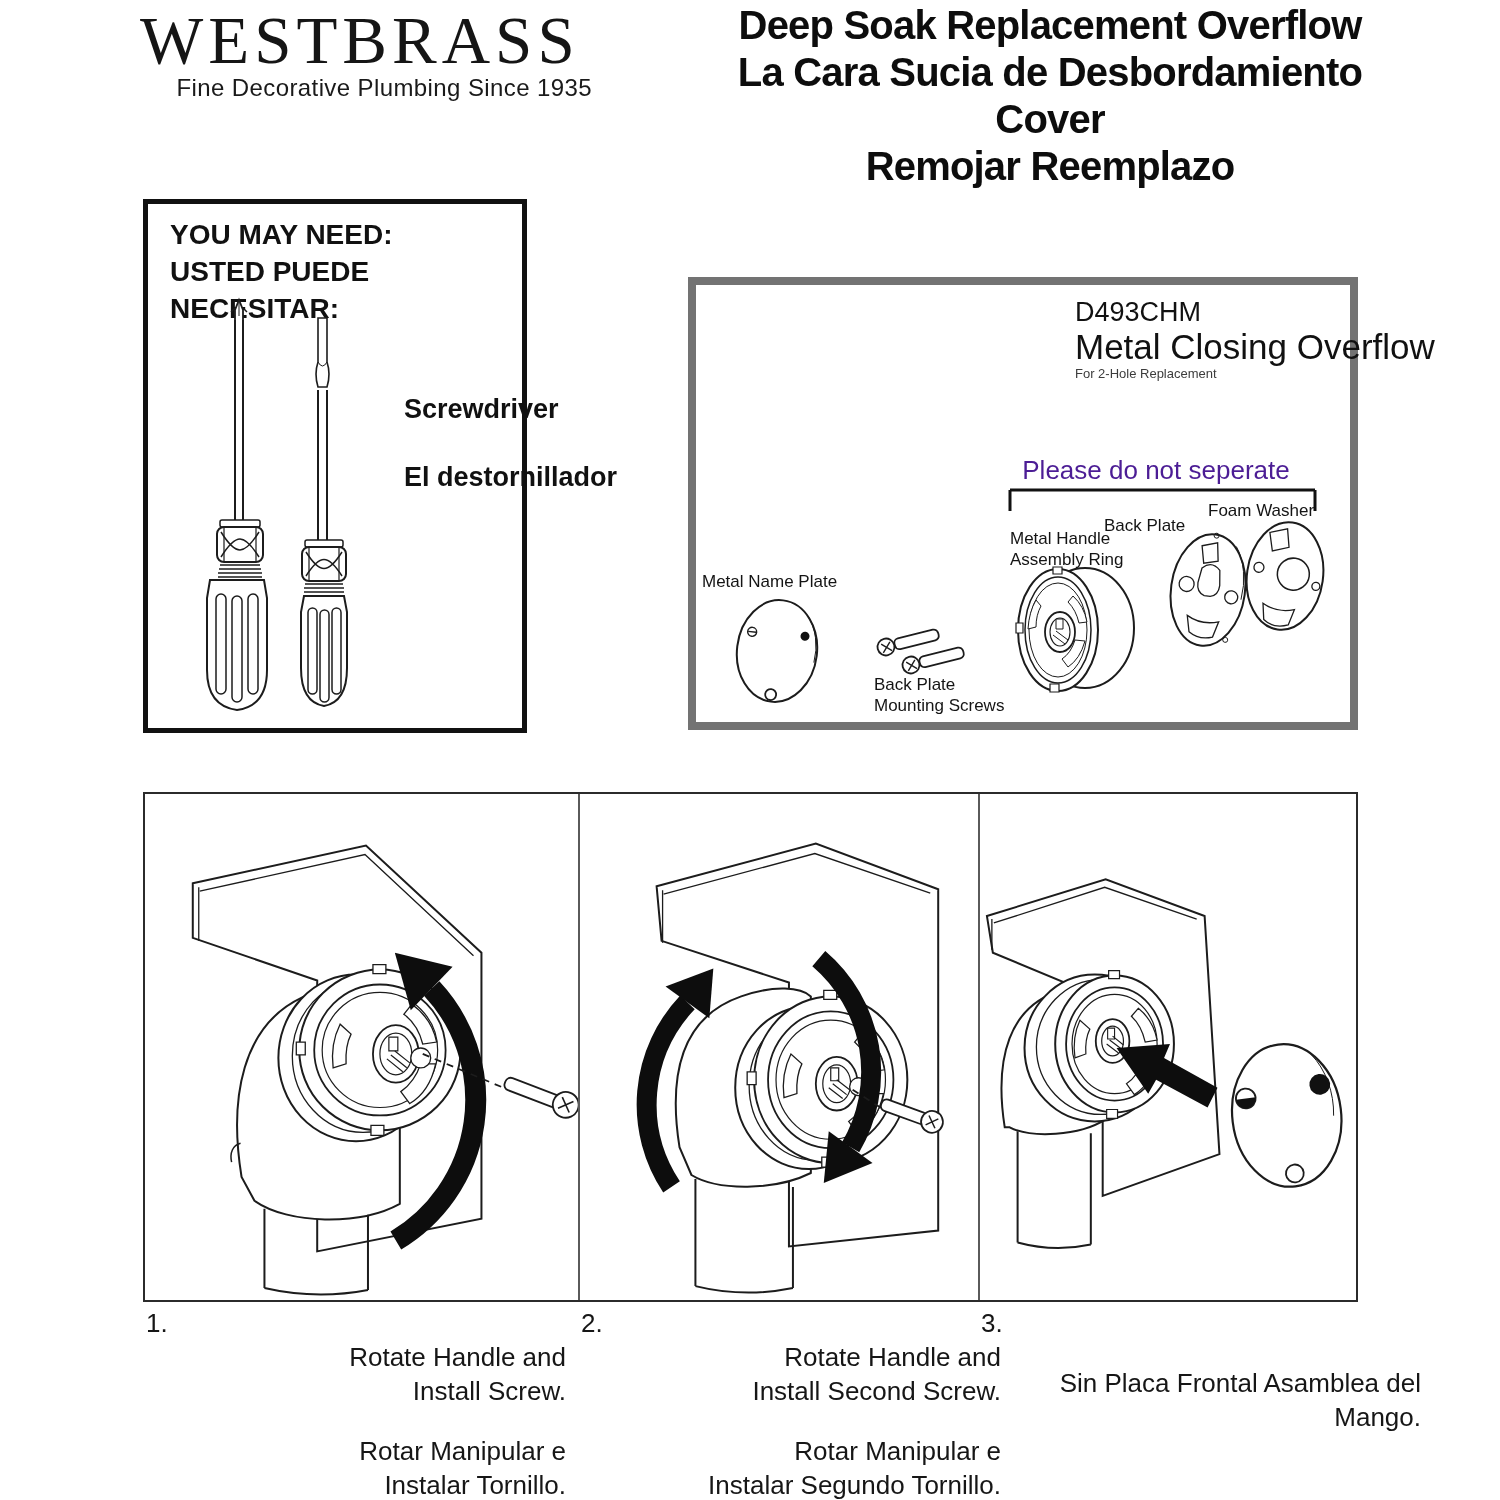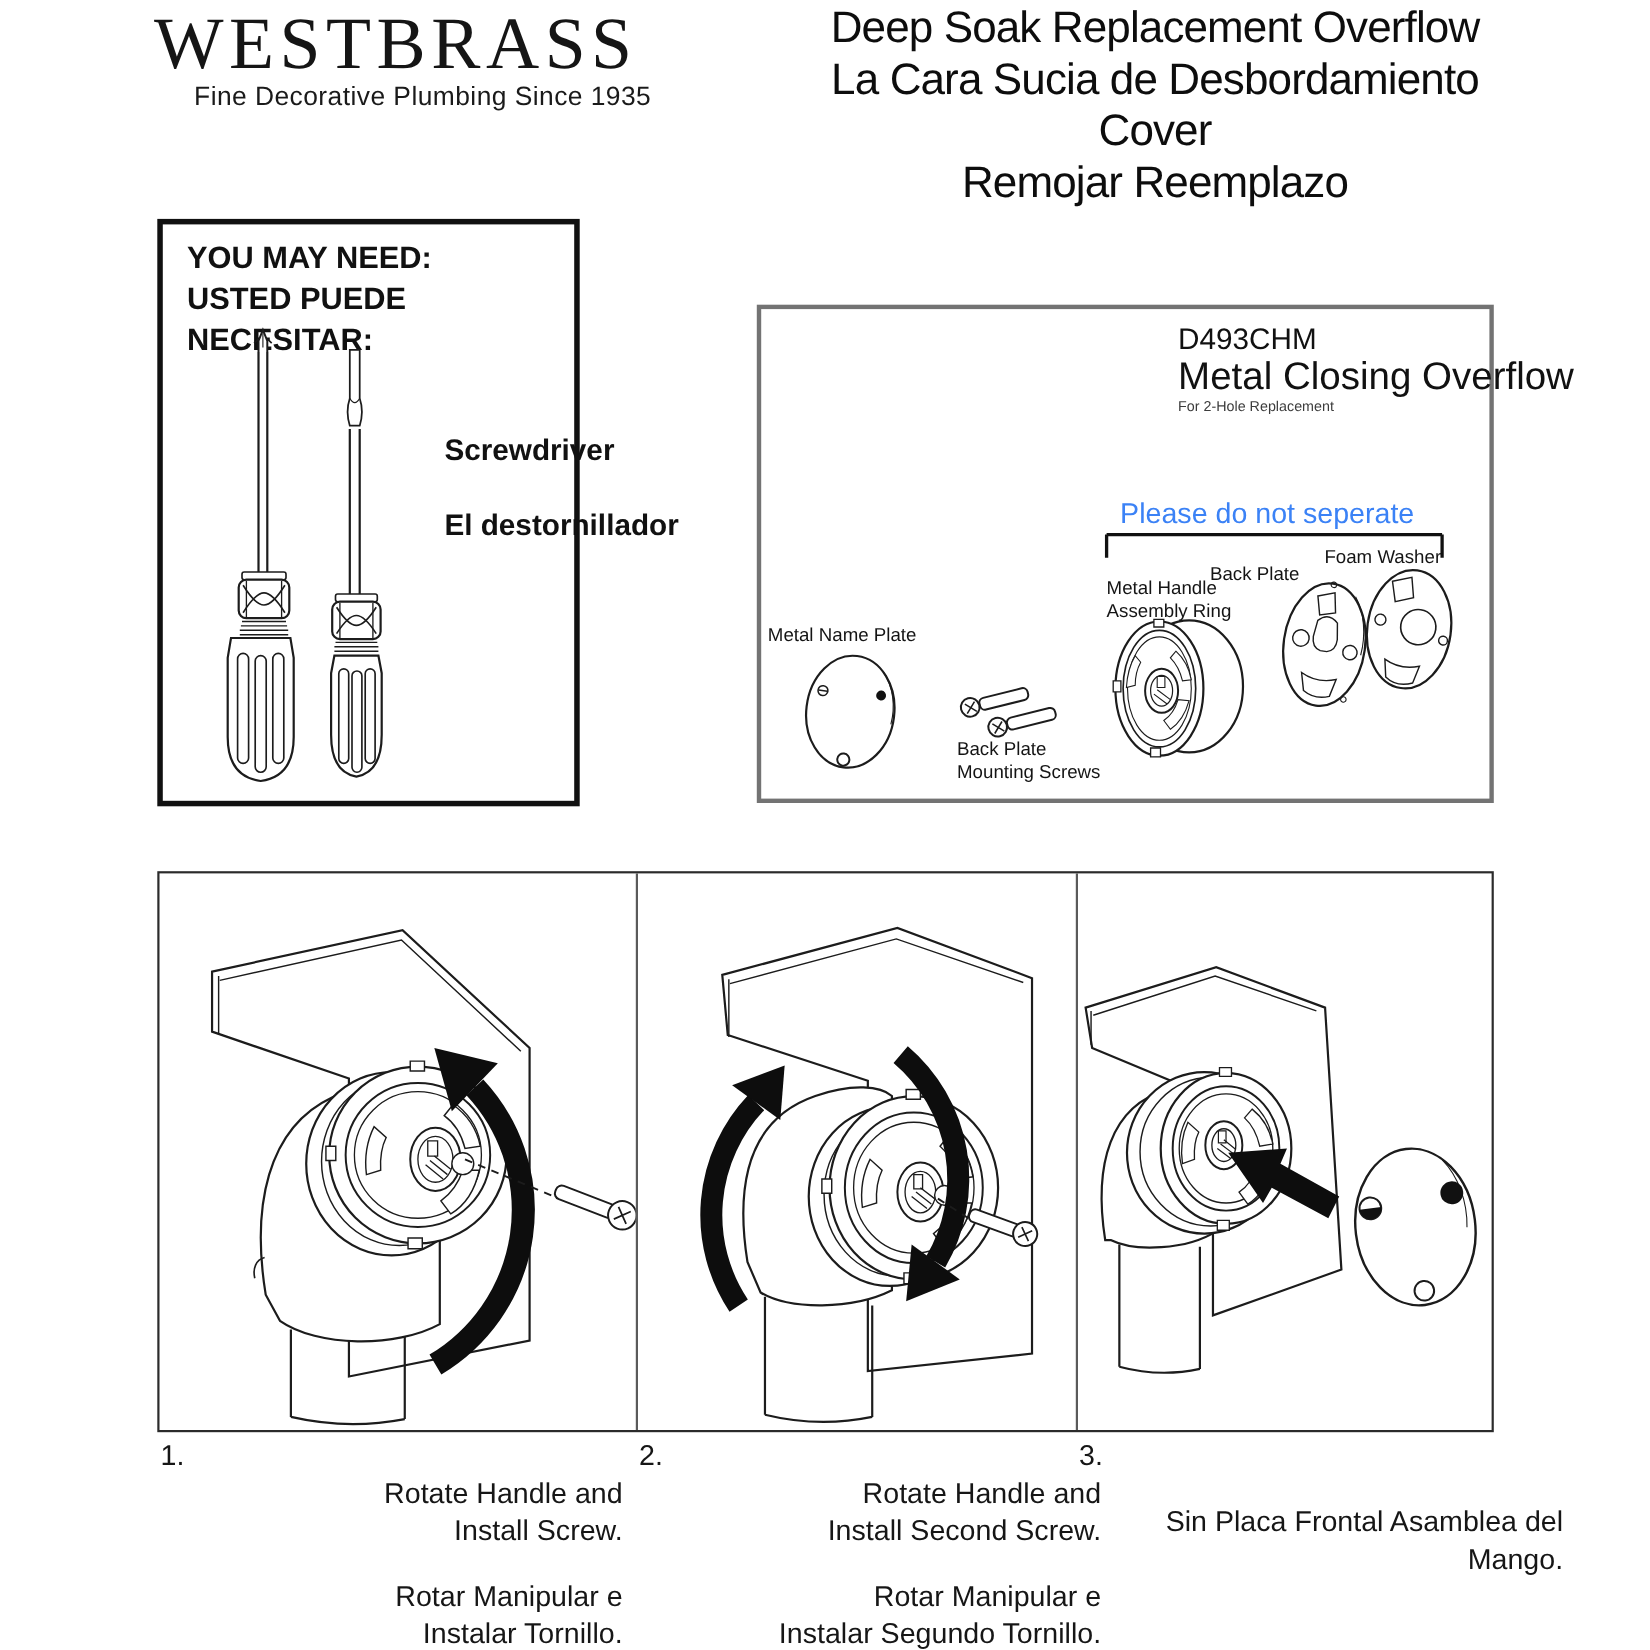--- a/index.html
+++ b/index.html
@@ -5,37 +5,37 @@
   html,body{margin:0;padding:0;background:#fff;}
   body{width:1500px;height:1500px;position:relative;overflow:hidden;
        font-family:"Liberation Sans",sans-serif;color:#111;}
   .abs{position:absolute;}
   
   .brand-name{left:140px;top:2px;font-family:"Liberation Serif",serif;
     font-size:67px;letter-spacing:5px;color:#151515;white-space:nowrap;}
   .brand-tagline{left:140px;top:74px;width:452px;text-align:right;
     font-size:24px;letter-spacing:.4px;color:#1a1a1a;white-space:nowrap;}
   .doc-title{left:728px;top:2px;width:644px;text-align:center;
-    font-size:40px;font-weight:400;line-height:47px;letter-spacing:-.8px;color:#0d0d0d;}
+    font-size:40px;font-weight:700;line-height:47px;letter-spacing:-.8px;color:#0d0d0d;}
   
   .tools-box{left:143px;top:199px;width:384px;height:534px;
     border:5px solid #111;box-sizing:border-box;}
   .product-box{left:688px;top:277px;width:670px;height:453px;
-    border:4px solid #737373;box-sizing:border-box;}
+    border:8px solid #737373;box-sizing:border-box;}
   .steps-box{left:143px;top:792px;width:1215px;height:510px;
     border:2px solid #2b2b2b;box-sizing:border-box;}
   .divider{position:absolute;top:0;width:2px;height:506px;background:#5a5a5a;}
   
   .tools-heading{left:22px;top:12px;font-size:28px;font-weight:700;line-height:37px;}
   .tool-label{font-size:27px;font-weight:700;white-space:nowrap;margin-left:24px;}
   
   .pb-model{left:379px;top:12px;font-size:27px;}
   .pb-name{left:379px;top:42px;font-size:35px;font-weight:400;white-space:nowrap;}
   .pb-sub{left:379px;top:81px;font-size:13px;color:#3c3c3c;}
-  .pb-warning{left:324px;top:170px;width:272px;text-align:center;font-size:26px;color:#3b82f6;}
+  .pb-warning{left:324px;top:170px;width:272px;text-align:center;font-size:26px;color:#4c1d95;}
   .part-label{font-size:17px;line-height:21px;color:#141414;white-space:pre-line;}
   
   .caption{top:1306px;font-size:26px;line-height:34px;color:#161616;}
   .cap-text{white-space:pre-line;text-align:right;}
   .cap-es{margin-top:26px;}
   svg{position:absolute;left:0;top:0;}
   svg *{vector-effect:non-scaling-stroke;}
 </style>
 </head>
 <body>

